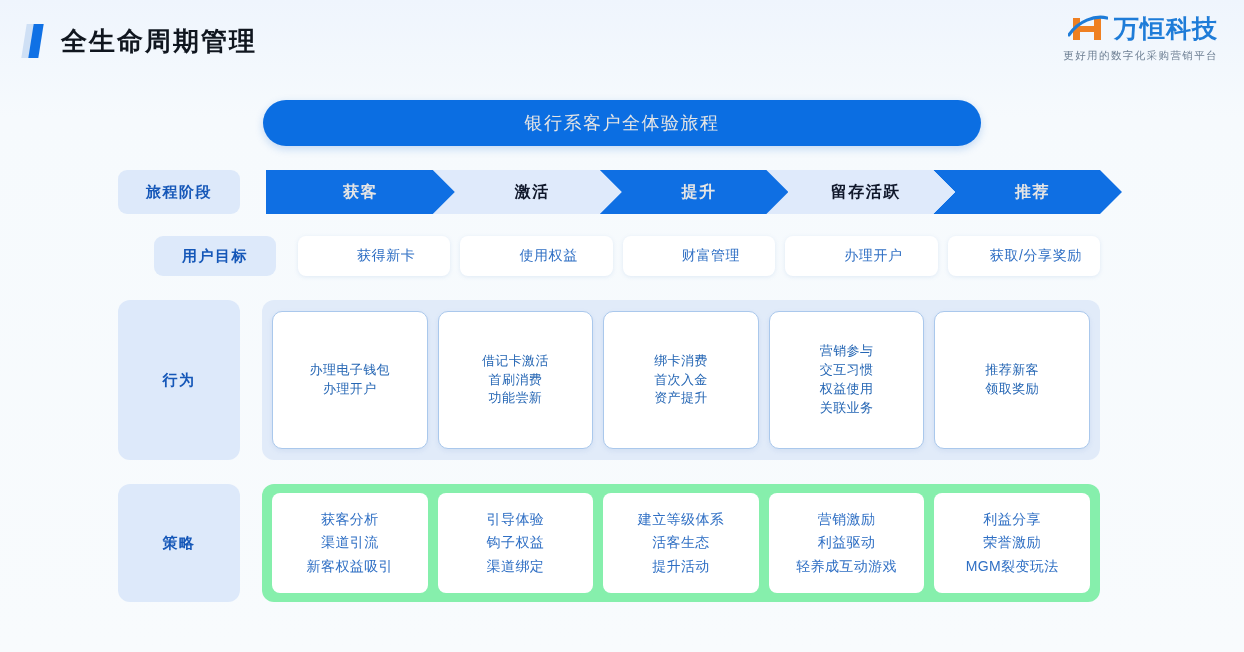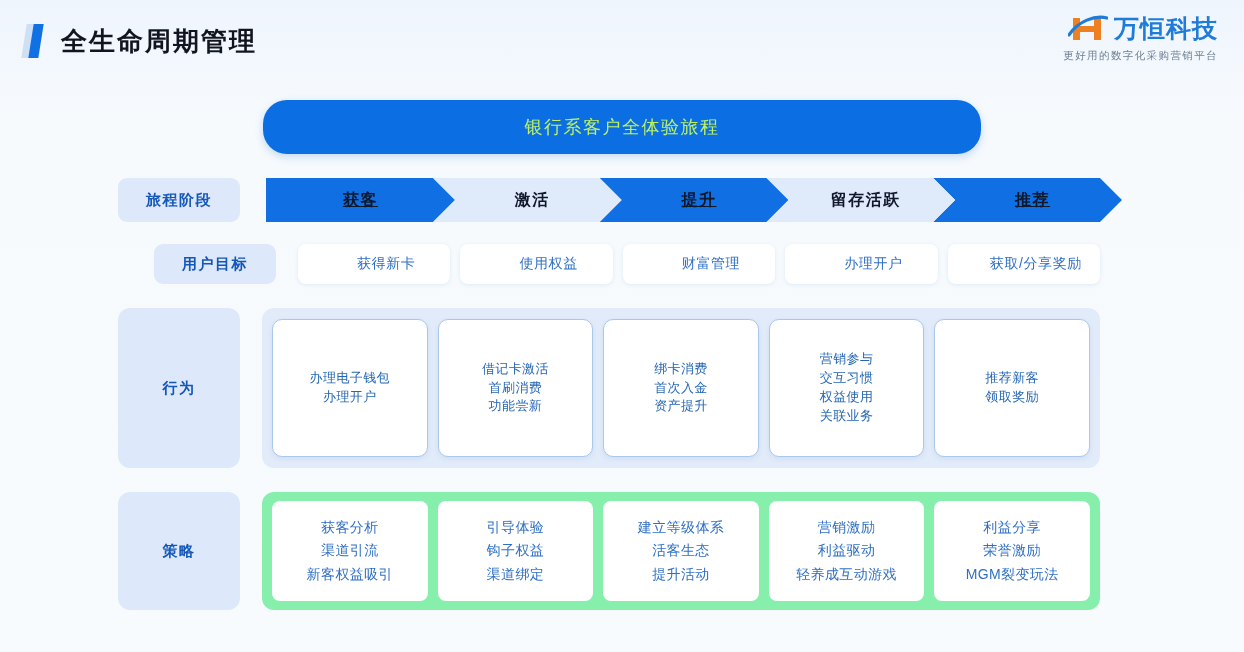--- a/index.html
+++ b/index.html
@@ -86,24 +86,24 @@
   }
 
   
   .banner-row {
     display: flex;
     justify-content: center;
     margin-top: 18px;
   }
   .banner {
     width: 718px;
-    height: 54px;
+    height: 46px;
     background: #0b6ee2;
     border-radius: 24px;
-    color: #bef264;
+    color: #e5e5e5;
     font-size: 18px;
     letter-spacing: 1.5px;
     display: flex;
     align-items: center;
     justify-content: center;
     box-shadow: 0 3px 9px rgba(13,100,210,.22);
   }
 
   
   .row {
@@ -149,21 +149,21 @@
     font-weight: bold;
     letter-spacing: 1.5px;
     clip-path: polygon(0 0, calc(100% - 22px) 0, 100% 50%, calc(100% - 22px) 100%, 0 100%);
   }
   .chev.first {
     clip-path: polygon(0 0, calc(100% - 22px) 0, 100% 50%, calc(100% - 22px) 100%, 0 100%);
   }
   .chev.notch {
     clip-path: polygon(0 0, calc(100% - 22px) 0, 100% 50%, calc(100% - 22px) 100%, 0 100%, 22px 50%);
   }
-  .chev.dark { background: #0f6fe3; color: #0f172a; text-decoration: underline; }
+  .chev.dark { background: #0f6fe3; color: #e5e5e5; }
   .chev.light { background: #dfeafb; color: #0f172a; }
 
   
   .goal-row { margin-top: 22px; height: 40px; margin-left: 36px; }
   .goal-row .row-body { gap: 10px; }
   .goal-card {
     flex: 1;
     background: #ffffff;
     border-radius: 8px;
     display: flex;

